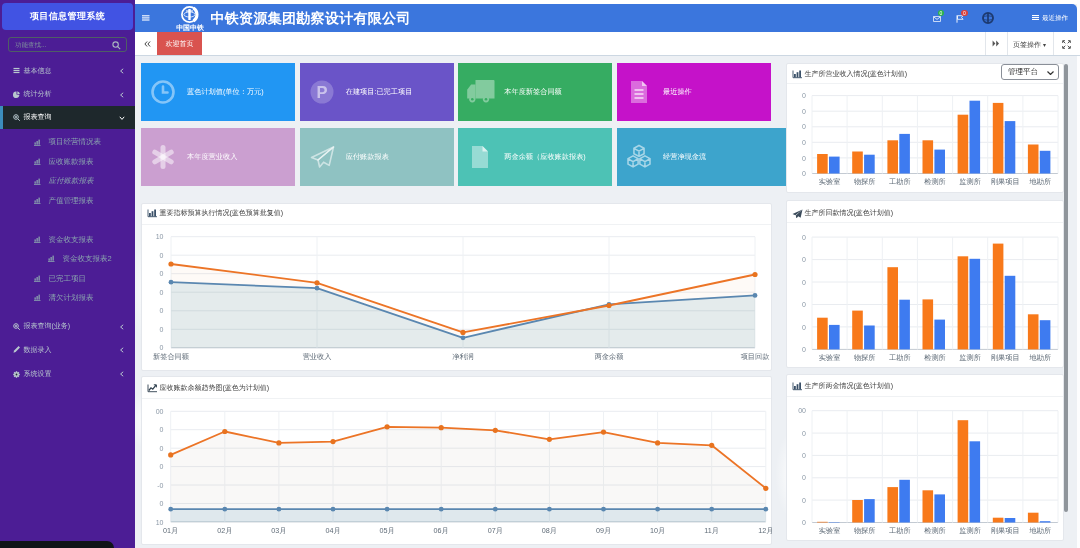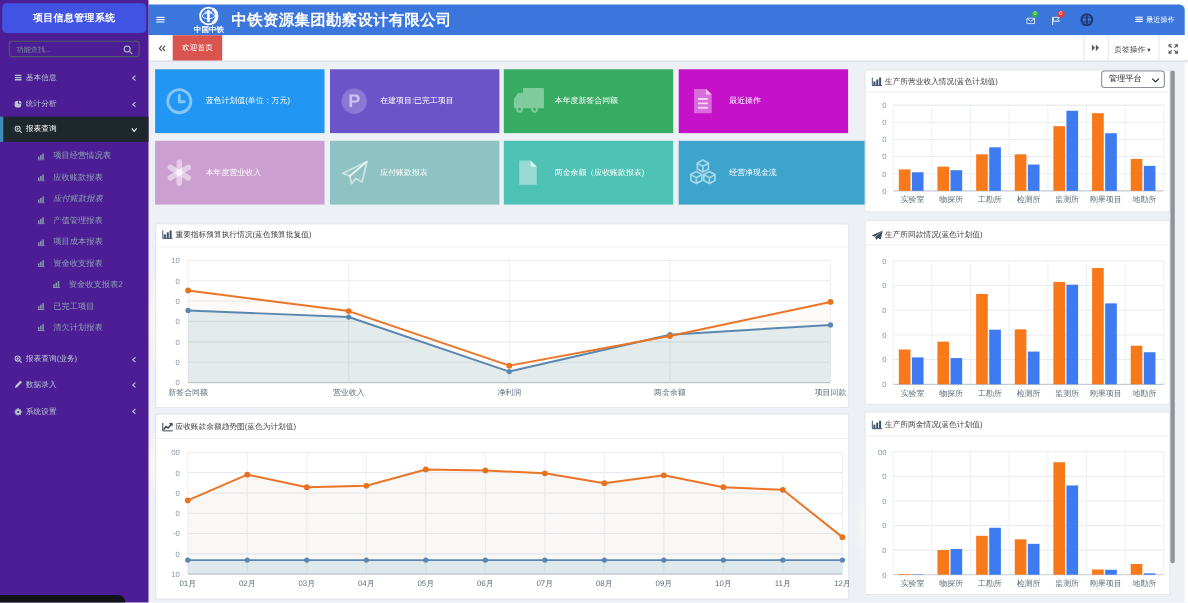--- a/index.html
+++ b/index.html
@@ -545,31 +545,20 @@
         <svg width="7" height="7" viewBox="0 0 7 7" style="position:absolute;left:34px;top:6.2px">
           <g fill="#8aa4ae">
             <rect x="0.5" y="3.4" width="1.3" height="2.3"></rect>
             <rect x="2.5" y="2" width="1.3" height="3.7"></rect>
             <rect x="4.5" y="0.6" width="1.3" height="5.1"></rect>
             <rect x="0" y="6" width="6.5" height="0.8"></rect>
           </g>
         </svg>
         <span style="position:absolute;left:48.5px;top:4.9px;color:#8aa4ae;font-size:7.5px;">产值管理报表</span>
       </div>
-<div style="position:absolute;left:0;top:210.4px;width:135px;height:19.4px;">
-        <svg width="7" height="7" viewBox="0 0 7 7" style="position:absolute;left:34px;top:6.2px">
-          <g fill="#8aa4ae">
-            <rect x="0.5" y="3.4" width="1.3" height="2.3"></rect>
-            <rect x="2.5" y="2" width="1.3" height="3.7"></rect>
-            <rect x="4.5" y="0.6" width="1.3" height="5.1"></rect>
-            <rect x="0" y="6" width="6.5" height="0.8"></rect>
-          </g>
-        </svg>
-        <span style="position:absolute;left:48.5px;top:4.9px;color:#8aa4ae;font-size:7.5px;">项目成本报表</span>
-      </div>
 <div style="position:absolute;left:0;top:229.9px;width:135px;height:19.4px;">
         <svg width="7" height="7" viewBox="0 0 7 7" style="position:absolute;left:34px;top:6.2px">
           <g fill="#8aa4ae">
             <rect x="0.5" y="3.4" width="1.3" height="2.3"></rect>
             <rect x="2.5" y="2" width="1.3" height="3.7"></rect>
             <rect x="4.5" y="0.6" width="1.3" height="5.1"></rect>
             <rect x="0" y="6" width="6.5" height="0.8"></rect>
           </g>
         </svg>
         <span style="position:absolute;left:48.5px;top:4.9px;color:#8aa4ae;font-size:7.5px;">资金收支报表</span>

